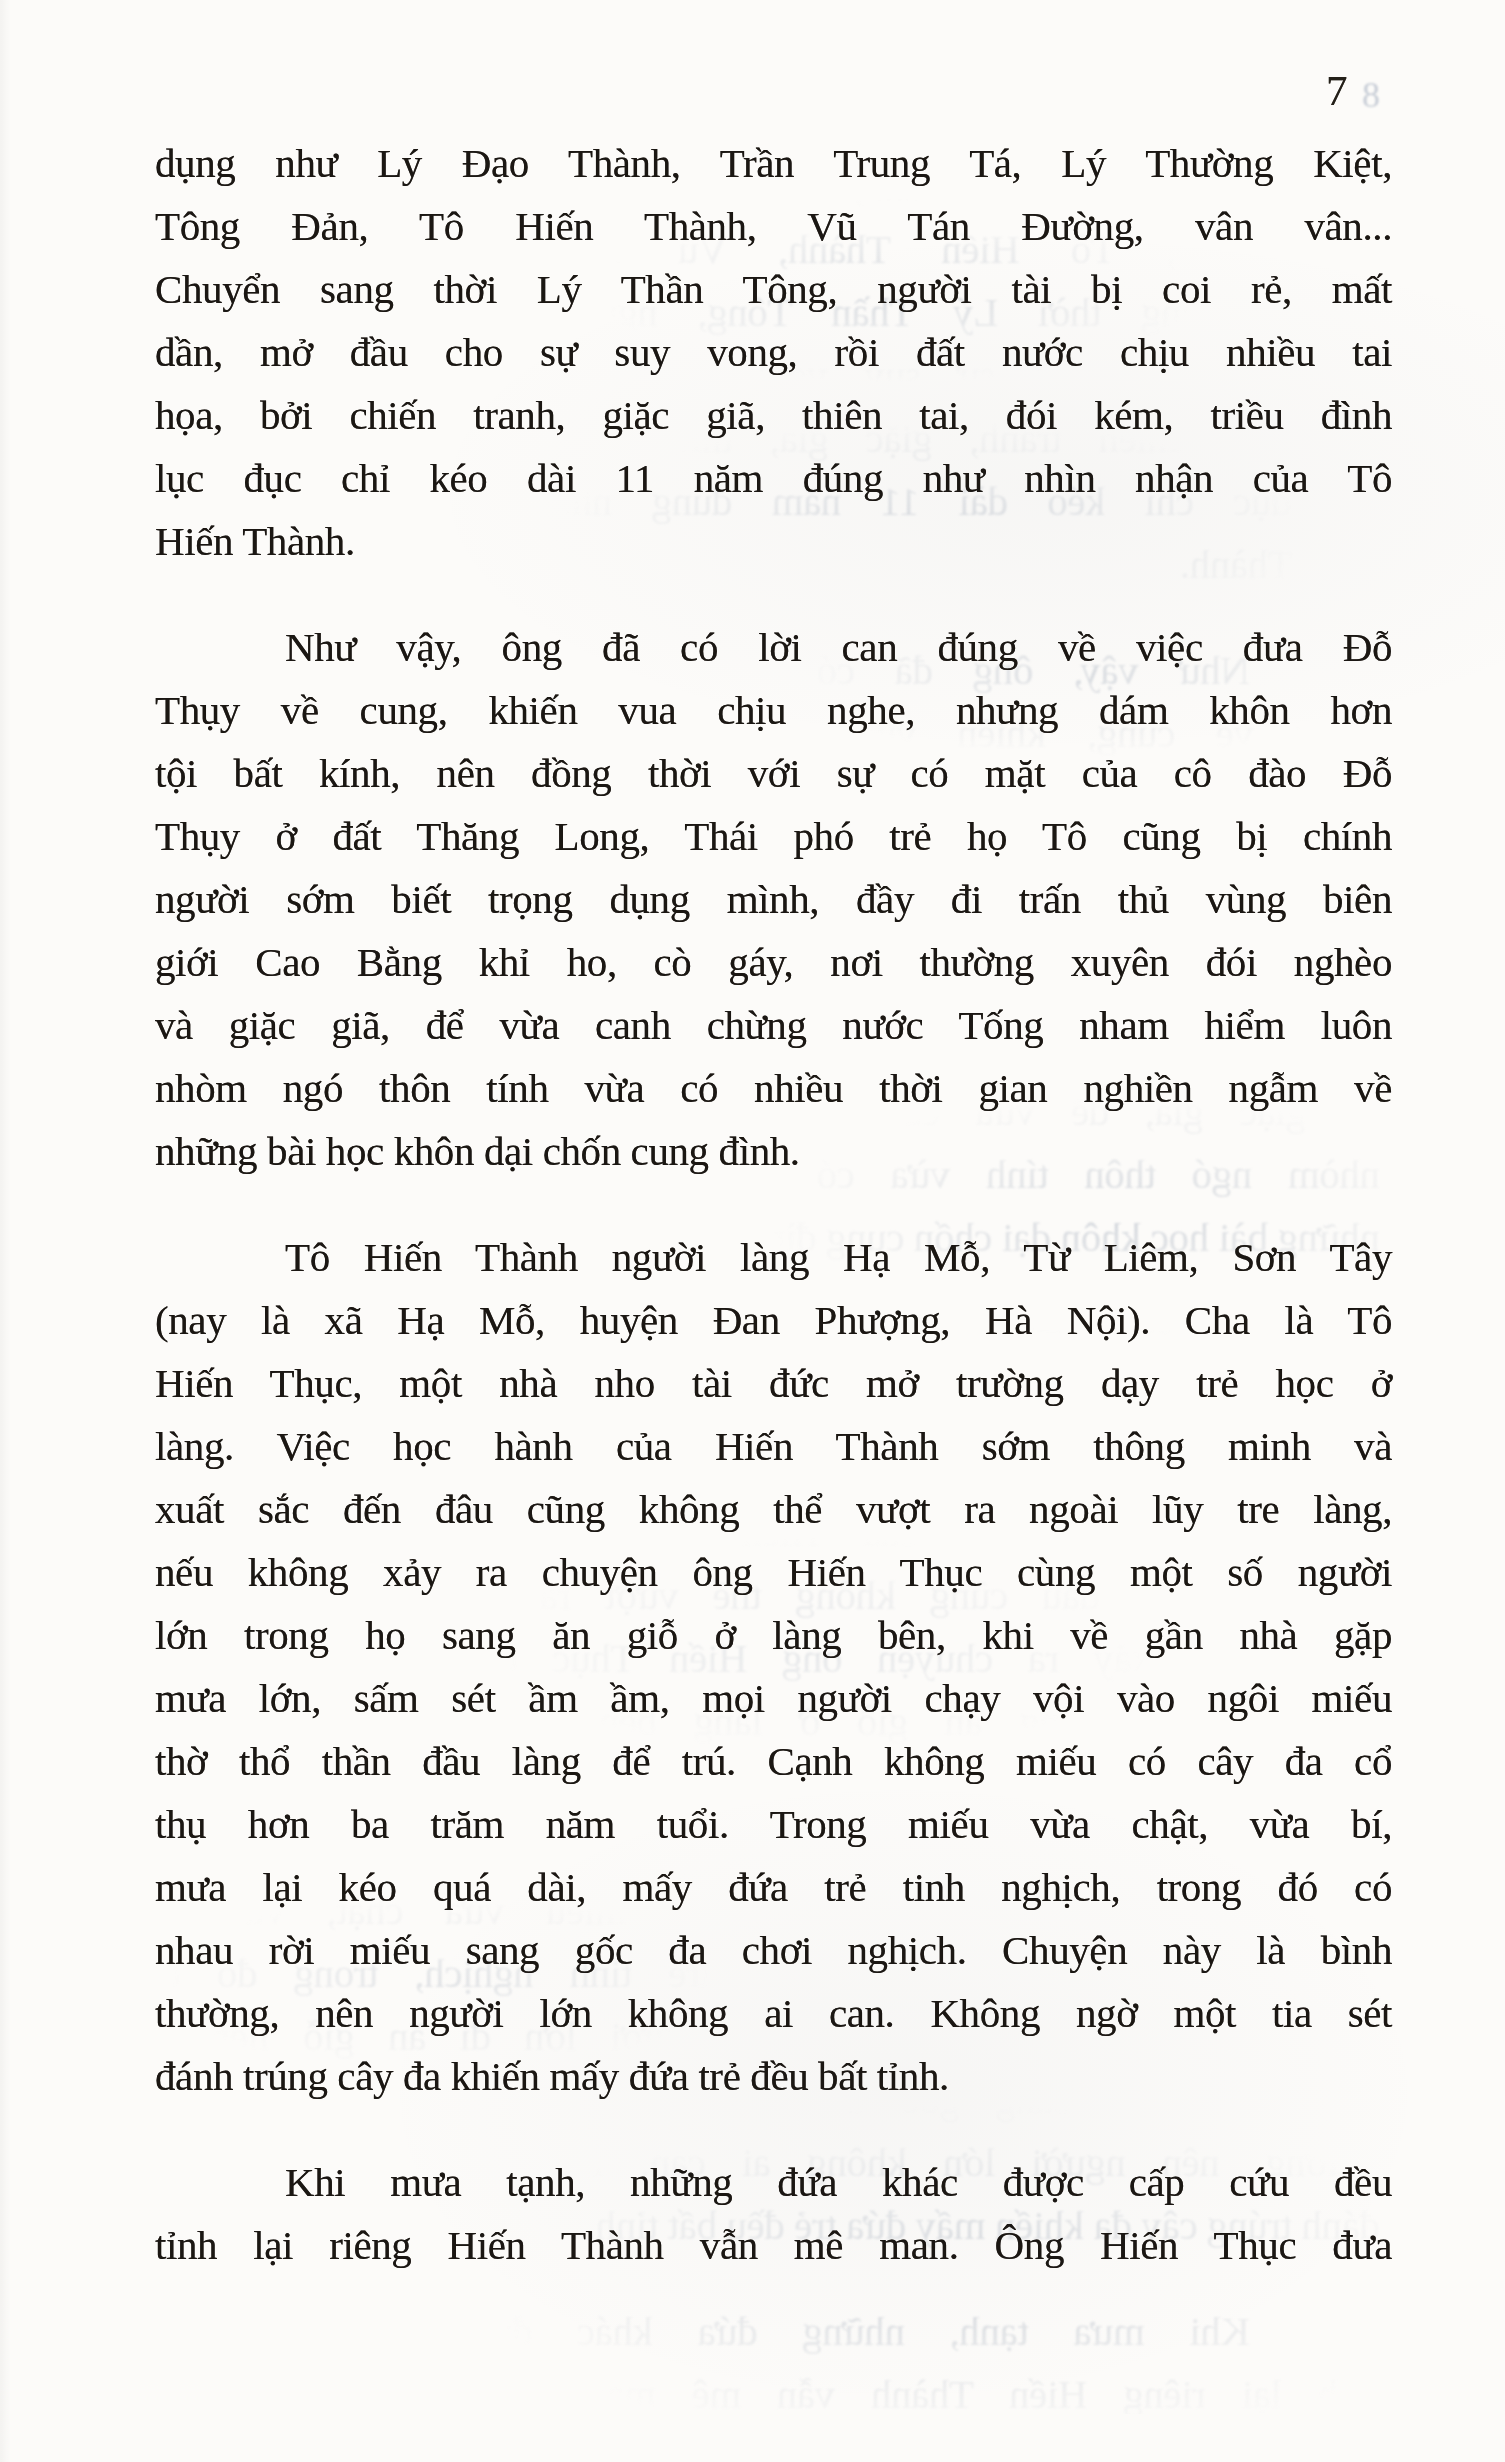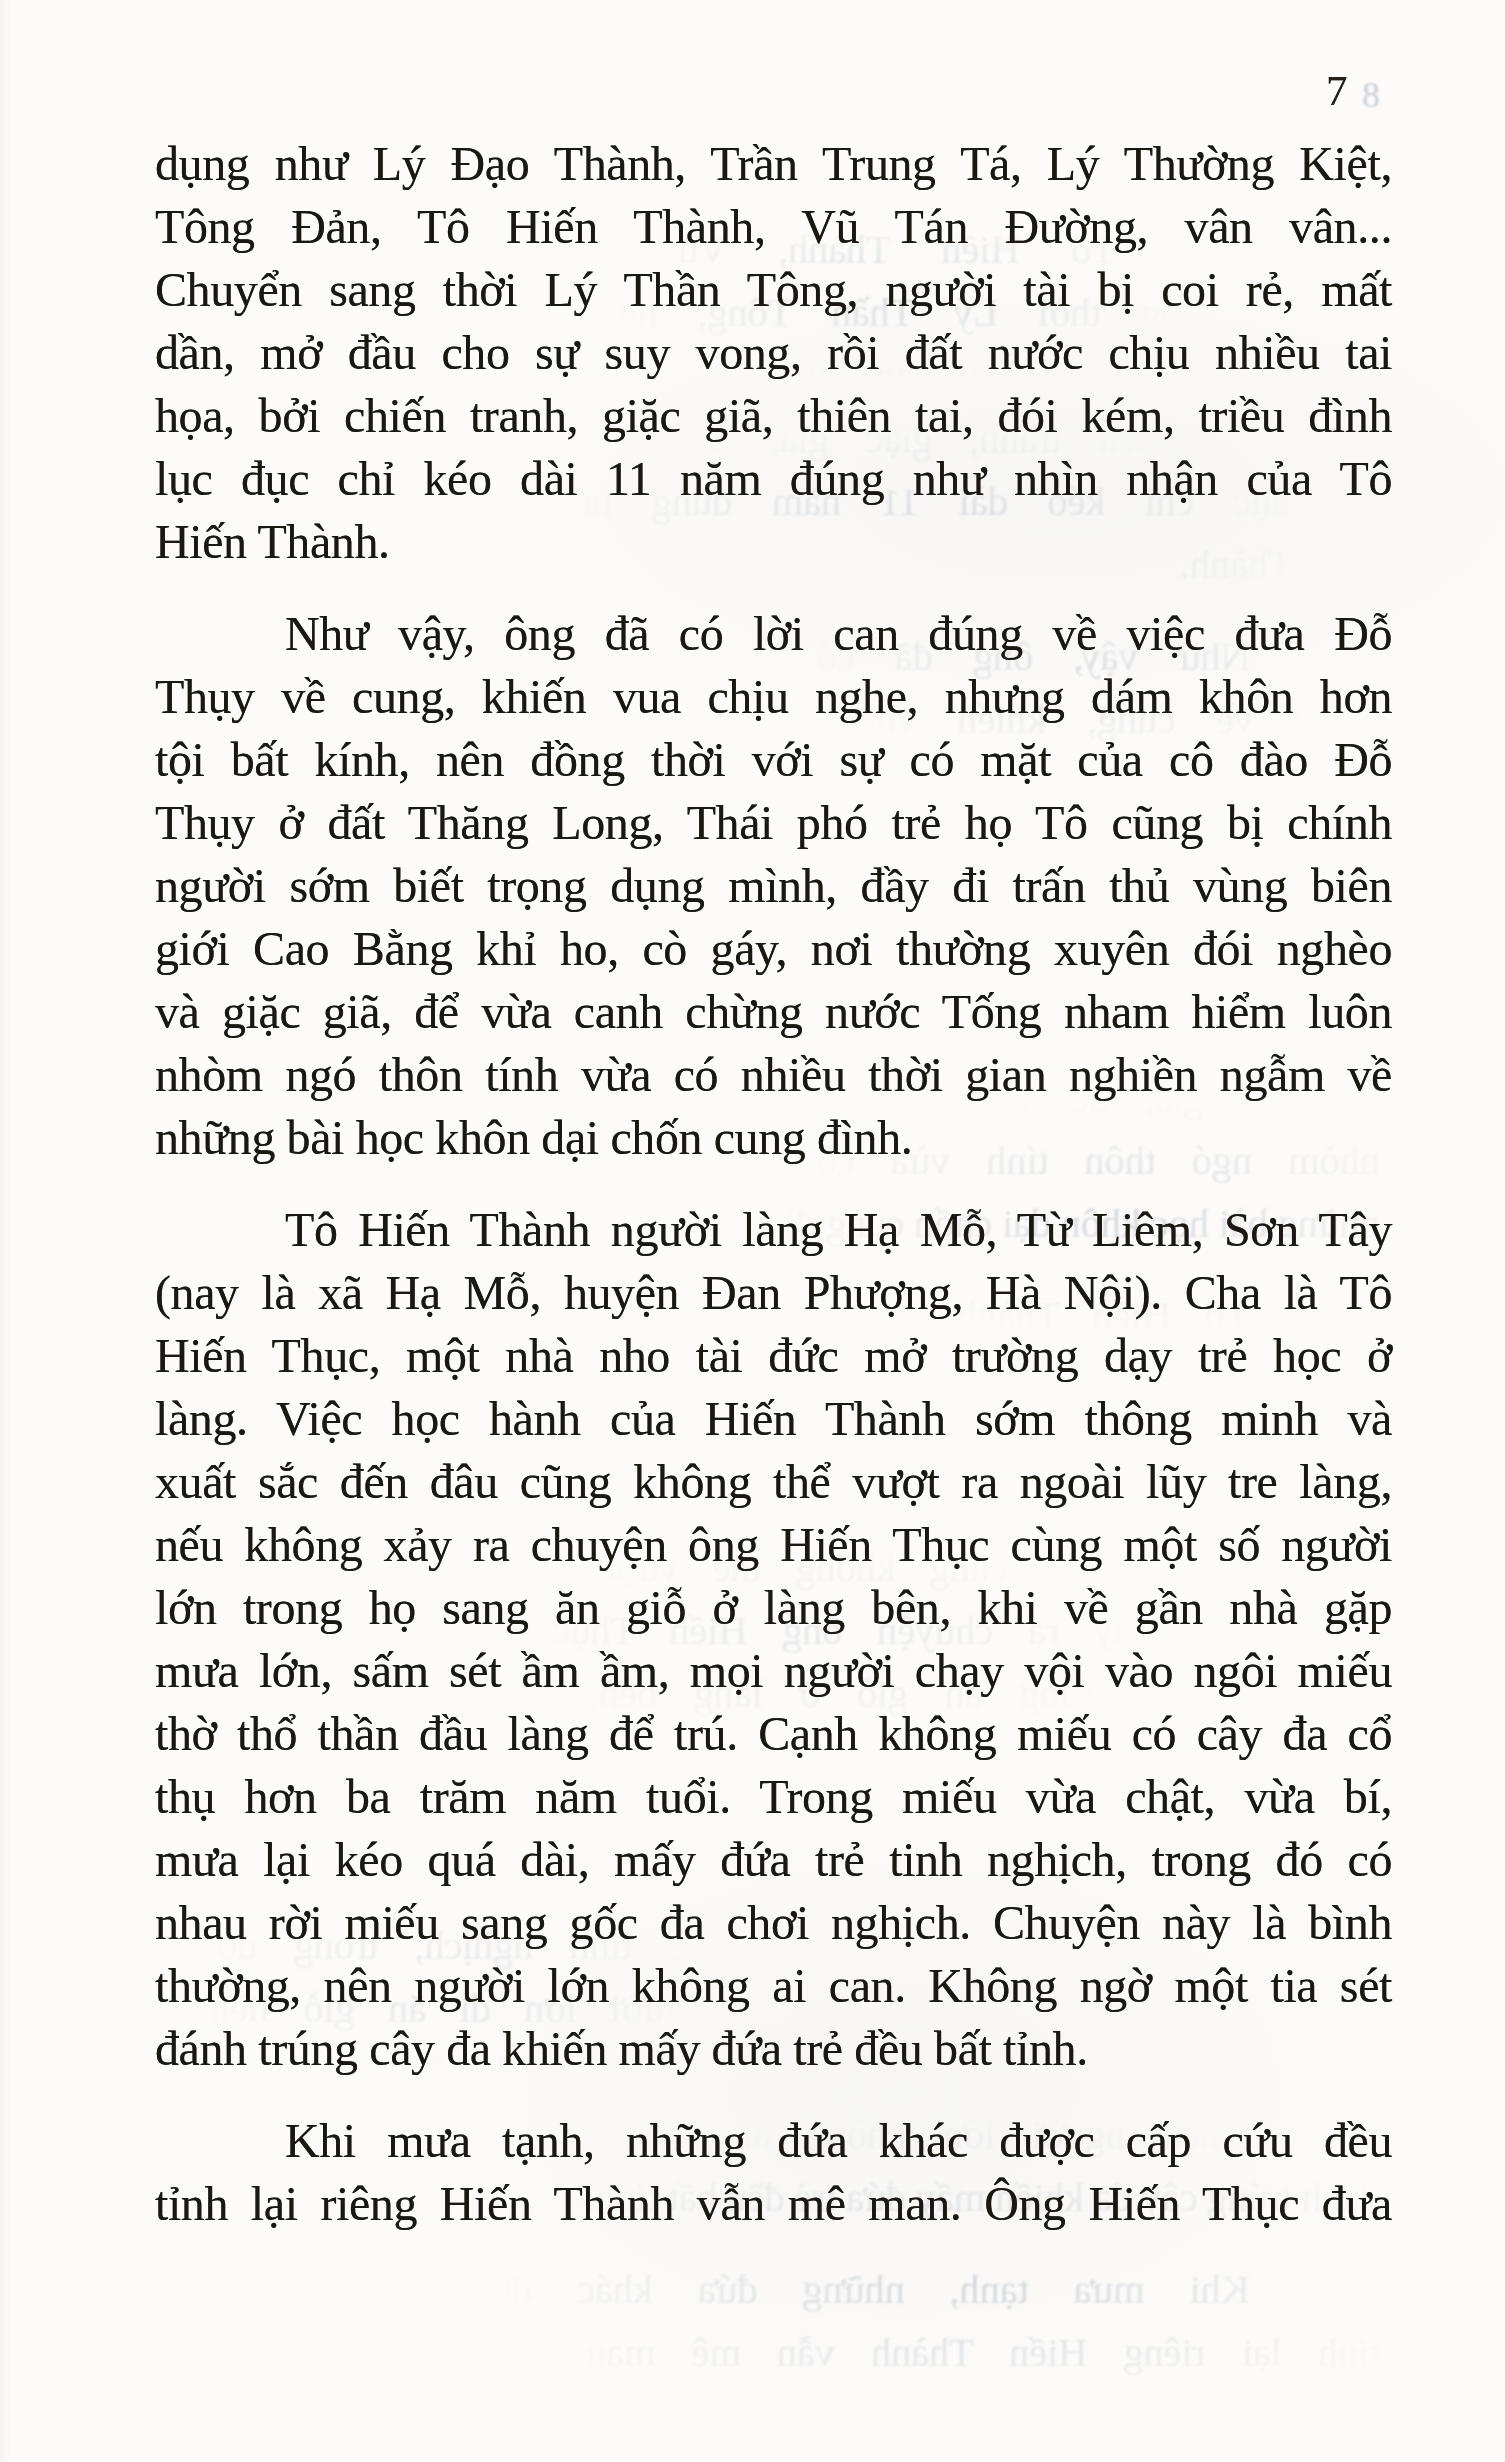--- a/index.html
+++ b/index.html
@@ -14,30 +14,30 @@
     position:relative; width:1506px; height:2462px; overflow:hidden;
     background:
       radial-gradient(905px 377px at 70% 20%, rgba(120,130,145,0.045), rgba(120,130,145,0) 70%),
       radial-gradient(754px 453px at 60% 85%, rgba(120,130,145,0.045), rgba(120,130,145,0) 70%),
       linear-gradient(90deg, rgba(0,0,0,0.035) 0px, rgba(0,0,0,0) 10.6px),
       #fcfbf9;
   }
   
   .body-text {
     position:absolute; left:155px; top:132px; width:1237px;
-    font-size:48px; letter-spacing:-0.4px;
+    font-size:41px; letter-spacing:-0.4px;
   }
   .line {
     height:63px; line-height:63px;
     text-align:justify; text-align-last:justify; -moz-text-align-last:justify;
     text-shadow:0 0 0.5px rgba(22,17,12,0.72);
     overflow:visible; white-space:normal;
   }
   .line.indent { padding-left:130px; }
-  .line.gap-before { margin-top:29px; }
+  .line.gap-before { margin-top:43px; }
   .line.para-end { text-align-last:left; -moz-text-align-last:left; }
   
   .pageno {
     position:absolute; left:1326px; top:69px;
     font-size:43px; line-height:1; color:#242019;
     text-shadow:0 0 0.5px rgba(22,17,12,0.72);
   }
   .pageno-ghost {
     position:absolute; left:1362px; top:77px;
     font-size:36px; line-height:1; color:#c7cdd6; filter:blur(0.8px);

